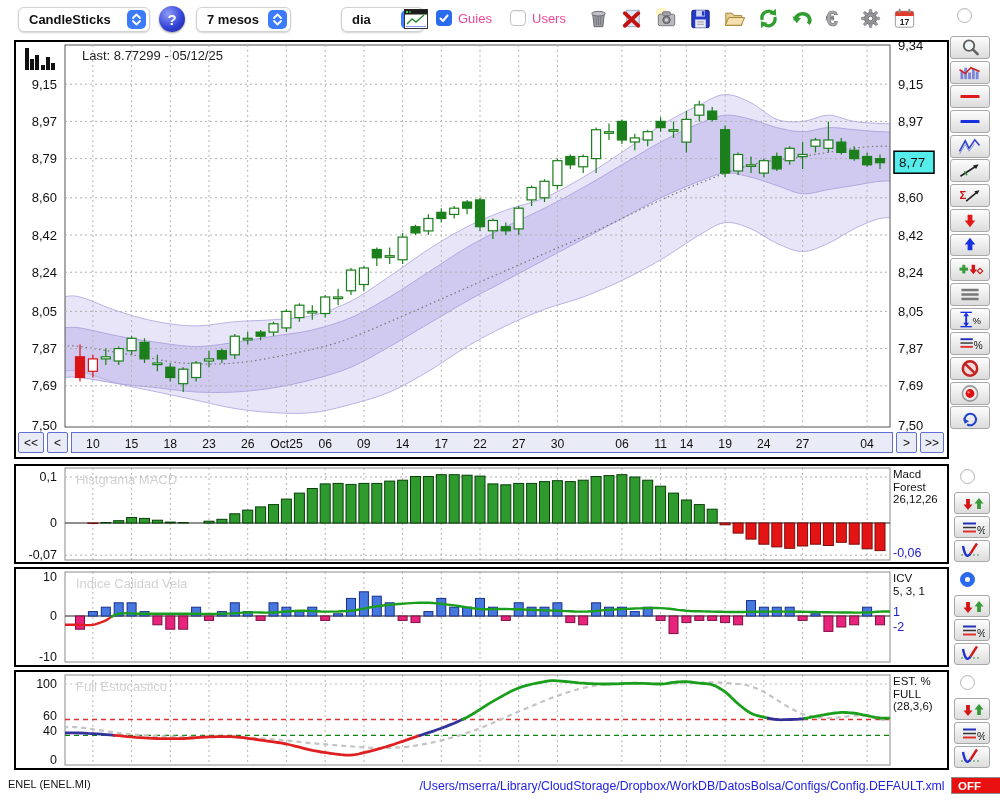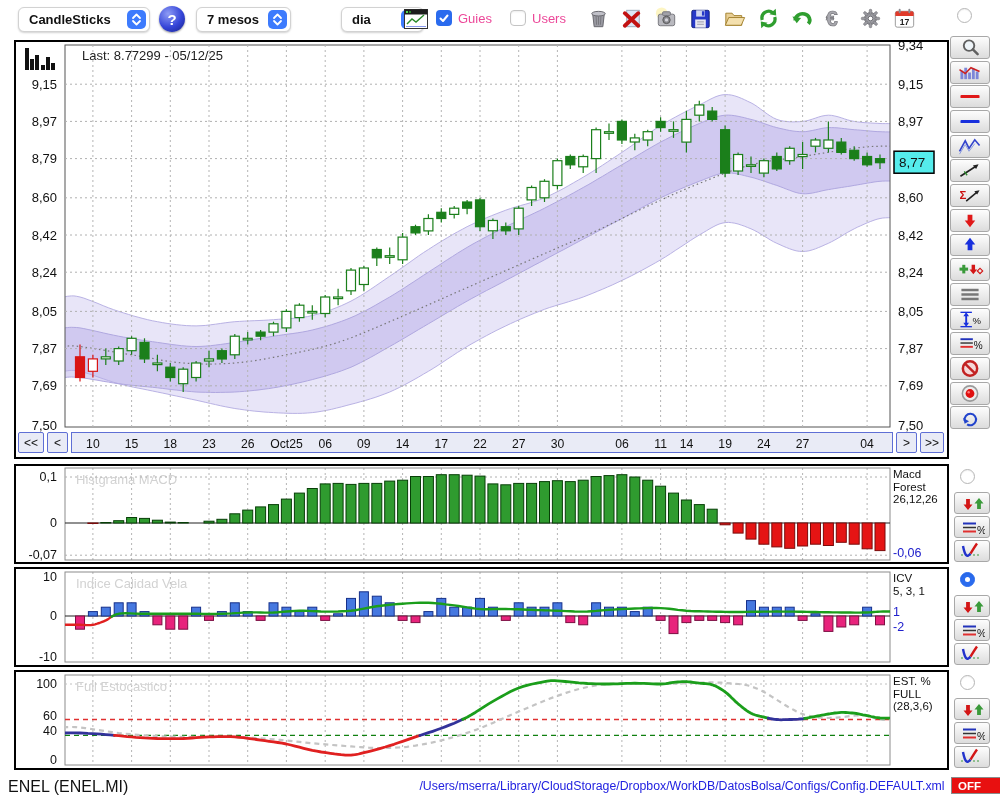--- a/index.html
+++ b/index.html
@@ -54,21 +54,21 @@
   .side-btn{width:40px;height:22.9px;background:linear-gradient(#fdfdfd,#dcdcdc);
     border:1px solid #a8a8a8;border-radius:3px;box-sizing:border-box;display:flex;
     align-items:center;justify-content:center;cursor:default;}
   .pc-group{position:absolute;left:954px;display:flex;flex-direction:column;gap:2px;z-index:3;}
   .pc-radio{position:absolute;left:960px;z-index:3;}
   .pc-btn{width:36px;height:22px;background:linear-gradient(#fdfdfd,#dcdcdc);
     border:1px solid #a8a8a8;border-radius:3px;box-sizing:border-box;display:flex;
     align-items:center;justify-content:center;cursor:default;}
 
   
-  .status-symbol{position:absolute;left:8px;top:778px;font-size:16px;color:#111;z-index:3;}
+  .status-symbol{position:absolute;left:8px;top:778px;font-size:11px;color:#111;z-index:3;}
   .status-path{position:absolute;left:682px;top:779px;transform:translateX(-50%);font-size:12.3px;
     color:#2222e0;white-space:nowrap;z-index:3;}
   .off-btn{position:absolute;left:920px;top:777px;width:68px;height:17px;background:#e81010;
     border:1px solid #8a8a8a;box-sizing:border-box;color:#fff;font-weight:bold;font-size:11.5px;
     display:flex;align-items:center;padding-left:6px;z-index:3;margin-left:31px;}
 
   #chart-svg{position:absolute;left:0;top:0;z-index:2;pointer-events:none;}
 </style>
 </head>
 <body>

